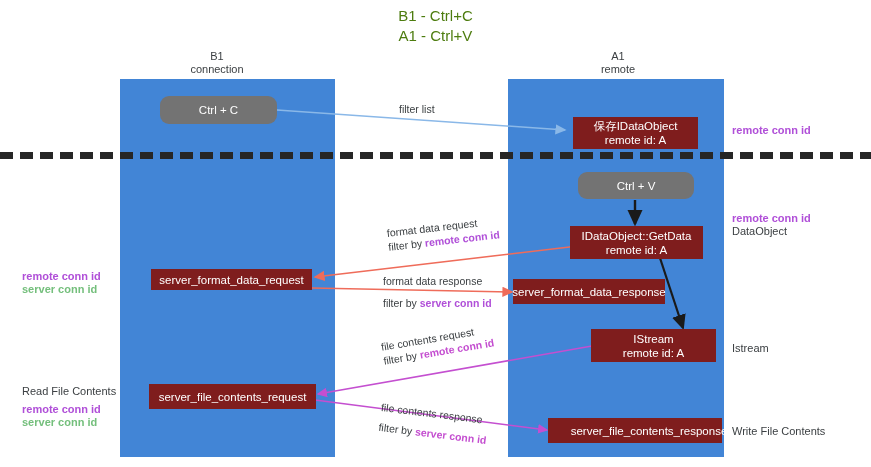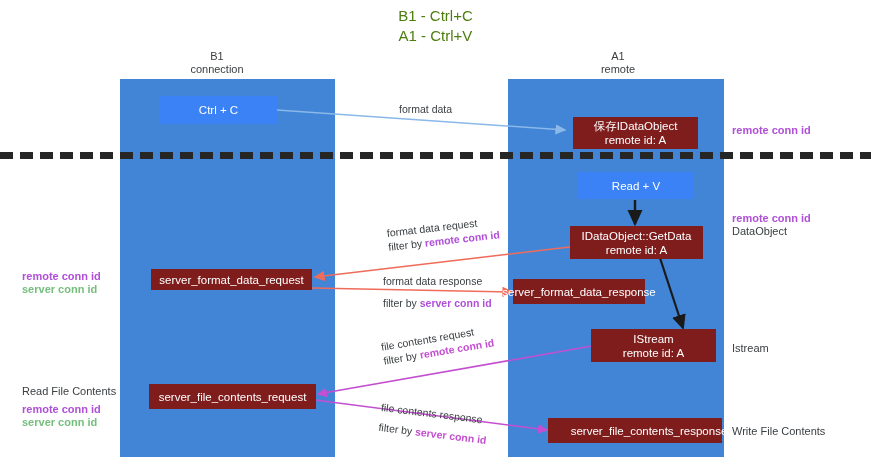--- a/index.html
+++ b/index.html
@@ -11,21 +11,21 @@
   .title{position:absolute;left:0;top:6px;width:871px;text-align:center;
          font-size:15px;line-height:20px;color:#4d7c0f;}
 
   .colhdr{position:absolute;text-align:center;font-size:11px;line-height:13px;color:#3c4043;}
 
   .lane{position:absolute;background:#4285d6;}
 
   .node{position:absolute;box-sizing:border-box;display:flex;flex-direction:column;
         align-items:center;justify-content:center;text-align:center;color:#ffffff;
         font-size:11.5px;line-height:14px;}
-  .node.green{background:#3b82f6;}
+  .node.green{background:#737373;border-radius:9px;}
   .node.orange{background:#7f1d1d;}
   .node .l2{font-size:11.5px;line-height:14px;}
 
   .sidelab{position:absolute;font-size:11px;line-height:14px;color:#3c4043;white-space:nowrap;}
   .sidelab.purple{color:#b04fd8;font-weight:bold;}
   .sidelab.green{color:#74bf7c;font-weight:bold;}
 
   .edgelab{position:absolute;font-size:10.5px;line-height:14px;color:#3c4043;white-space:nowrap;}
   .edgelab .hl-purple{color:#b04fd8;font-weight:bold;}
   .edgelab .hl-magenta{color:#c44fd0;font-weight:bold;}
@@ -91,38 +91,38 @@
   <div class="node green" style="left:160px;top:96px;width:117px;height:28px;">
     <div>Ctrl + C</div>
   </div>
 
   <div class="node orange" style="left:573px;top:117px;width:125px;height:32px;">
     <div>保存IDataObject</div>
     <div class="l2">remote id: A</div>
   </div>
 
   <div class="node green" style="left:578px;top:172px;width:116px;height:27px;">
-    <div>Read + V</div>
+    <div>Ctrl + V</div>
   </div>
 
   <div class="node orange" style="left:570px;top:226px;width:133px;height:33px;">
     <div>IDataObject::GetData</div>
     <div class="l2">remote id: A</div>
   </div>
 
   <div class="node orange" style="left:591px;top:329px;width:125px;height:33px;">
     <div>IStream</div>
     <div class="l2">remote id: A</div>
   </div>
 
   <div class="node orange" style="left:151px;top:269px;width:161px;height:21px;">
     <div>server_format_data_request</div>
   </div>
 
-  <div class="node orange" style="left:513px;top:279px;width:132px;height:25px;">
+  <div class="node orange" style="left:513px;top:279px;width:152px;height:25px;">
     <div>server_format_data_response</div>
   </div>
 
   <div class="node orange" style="left:149px;top:384px;width:167px;height:25px;">
     <div>server_file_contents_request</div>
   </div>
 
   <div class="node orange" style="left:548px;top:418px;width:174px;height:25px;padding-left:28px;">
     <div>server_file_contents_response</div>
   </div>
@@ -133,21 +133,21 @@
   <div class="sidelab" style="left:732px;top:341px;">Istream</div>
   <div class="sidelab" style="left:732px;top:424px;">Write File Contents</div>
 
   <div class="sidelab purple" style="left:22px;top:269px;">remote conn id</div>
   <div class="sidelab green" style="left:22px;top:282px;">server conn id</div>
 
   <div class="sidelab" style="left:22px;top:384px;">Read File Contents</div>
   <div class="sidelab purple" style="left:22px;top:402px;">remote conn id</div>
   <div class="sidelab green" style="left:22px;top:415px;">server conn id</div>
 
-  <div class="edgelab" style="left:399px;top:102px;">format data</div>
+  <div class="edgelab" style="left:399px;top:102px;">filter list</div>
 
   <div class="edgelab rot" style="left:386px;top:226px;transform:rotate(-6.5deg);">
     <div>format data request</div>
     <div><span>filter by </span><span class="hl-purple">remote conn id</span></div>
   </div>
 
   <div class="edgelab" style="left:383px;top:274px;">
     <div>format data response</div>
     <div style="margin-top:8px;"><span>filter by </span><span class="hl-purple">server conn id</span></div>
   </div>

